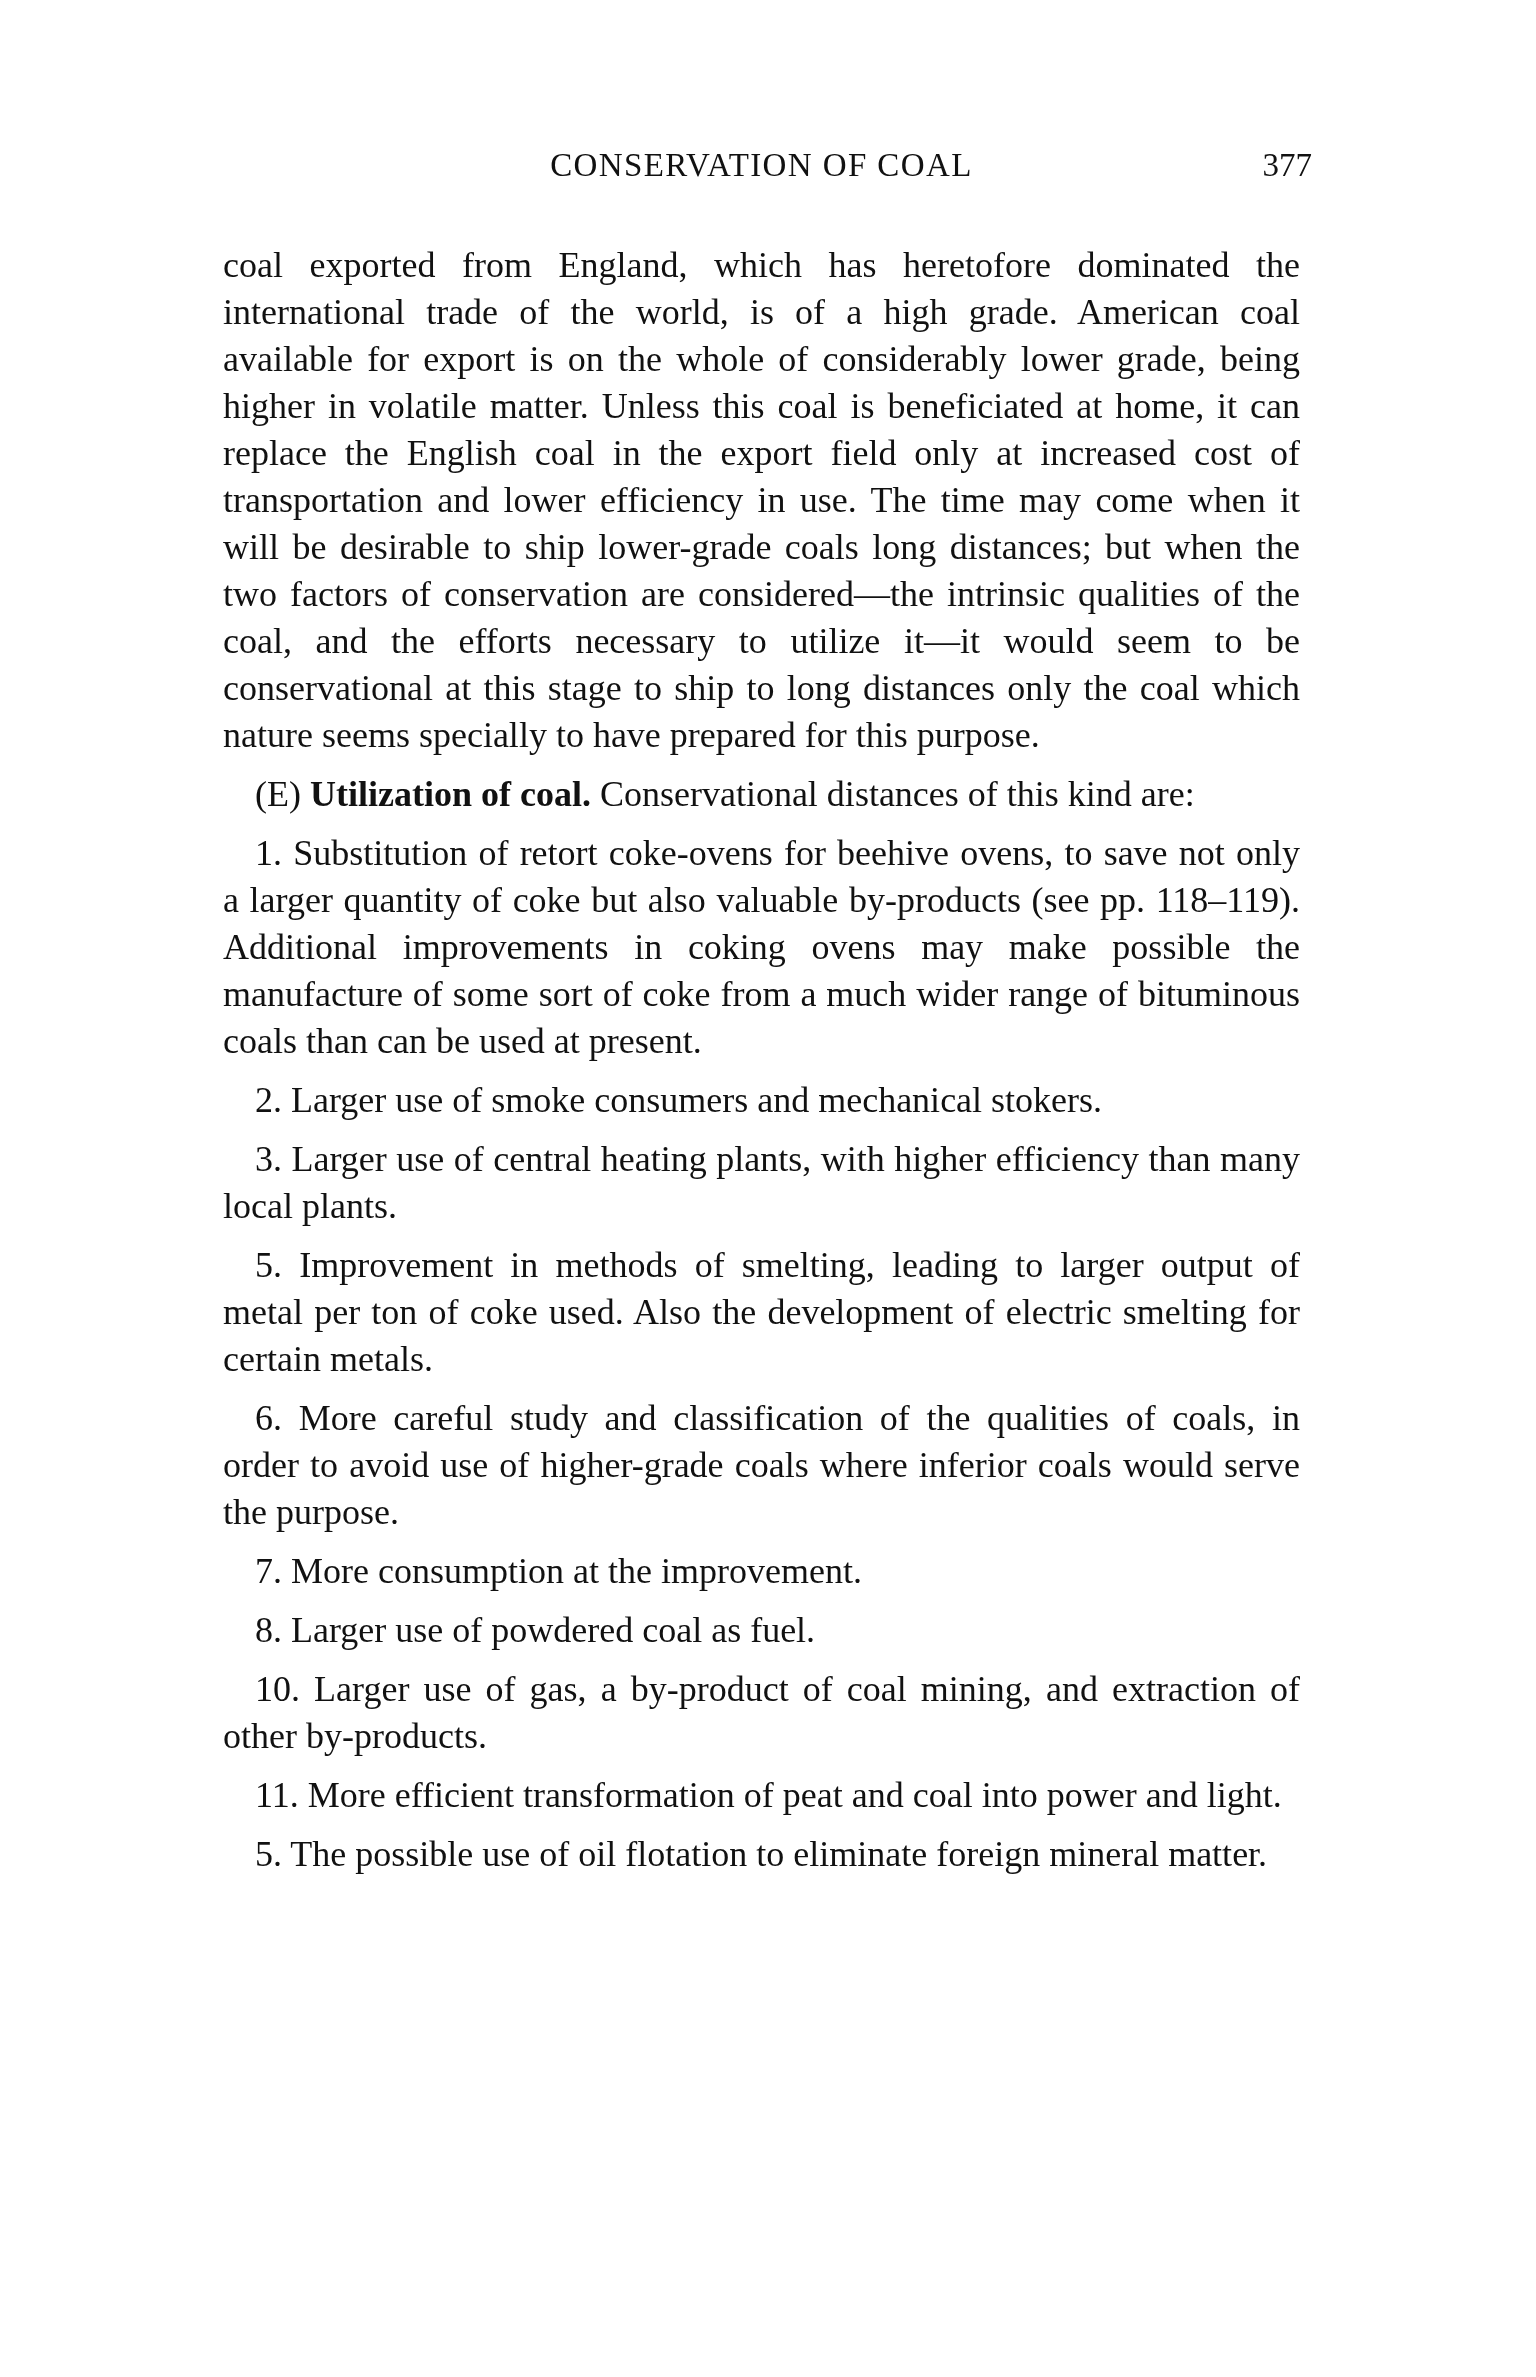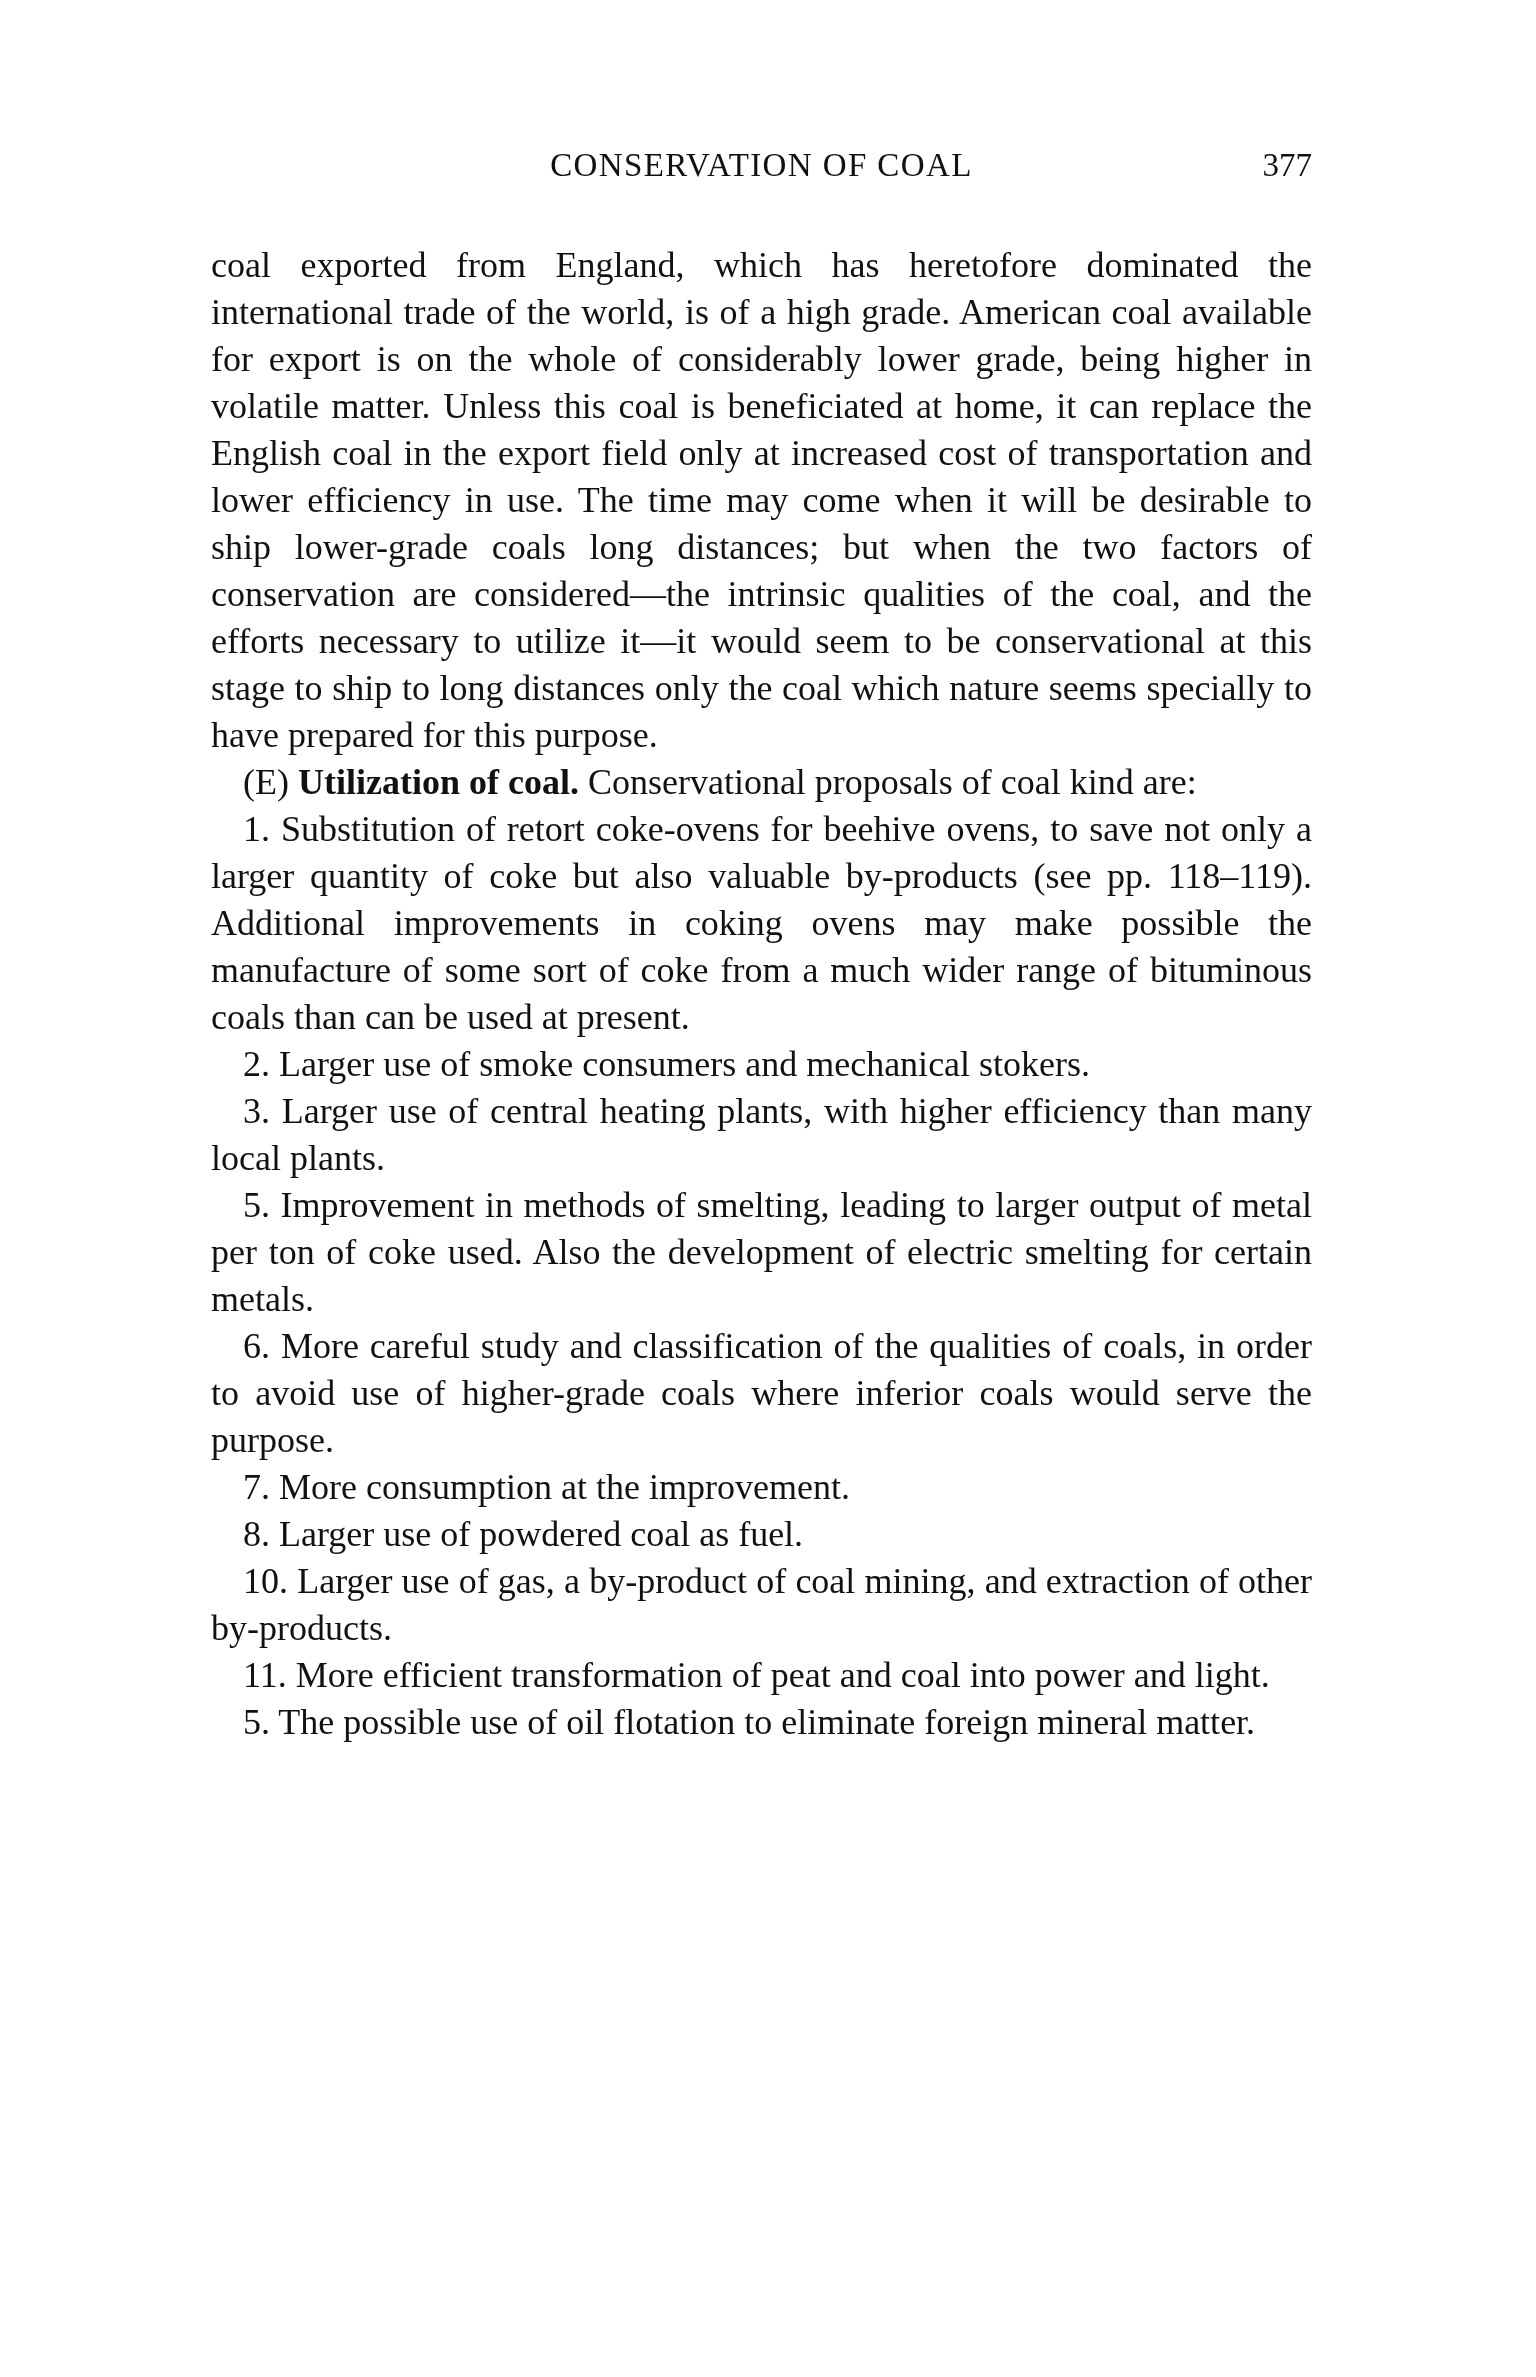--- a/index.html
+++ b/index.html
@@ -41,21 +41,21 @@
       letter-spacing: 0;
       margin-left: 20px;
     }
     .body-text {
       margin-top: 38px;
       font-size: 36px;
       line-height: 47px;
       text-align: justify;
     }
     .body-text p {
-      margin: 0;
+      margin: 12px;
     }
     .indent {
       text-indent: 32px;
     }
     .bold {
       font-weight: bold;
       font-family: Liberation Serif, serif;
     }
     .item {
       margin: 0;
@@ -70,21 +70,21 @@
     <span class="title">CONSERVATION OF COAL</span>
     <span class="folio">377</span>
   </div>
 
   <div class="body-text">
     <p>coal exported from England, which has heretofore dominated the international trade of the world, is of a high grade. American coal available for export is on the whole of considerably lower grade, being higher in volatile matter. Unless this coal is beneficiated at home, it can replace the English coal in the export field only at increased cost of transportation and lower efficiency in use. The time may come when it will be desirable to ship lower-grade coals long distances; but when the two factors of conservation are considered—the intrinsic qualities of the coal, and the efforts necessary to utilize it—it would seem to be conservational at this stage to ship to long distances only the coal which nature seems specially to have prepared for this purpose.</p>
 
     <p class="indent">
       <span>(E)</span>
       <span class="bold">Utilization of coal.</span>
-      <span>Conservational proposals of coal kind are:</span>
+      <span>Conservational distances of this kind are:</span>
     </p>
 
     <div>
       <p class="item"><span>1.</span> <span>Substitution of retort coke-ovens for beehive ovens, to save not only a larger quantity of coke but also valuable by-products (see pp. 118–119). Additional improvements in coking ovens may make possible the manufacture of some sort of coke from a much wider range of bituminous coals than can be used at present.</span></p>
       <p class="item"><span>2.</span> <span>Larger use of smoke consumers and mechanical stokers.</span></p>
       <p class="item"><span>3.</span> <span>Larger use of central heating plants, with higher efficiency than many local plants.</span></p>
       <p class="item"><span>5.</span> <span>Improvement in methods of smelting, leading to larger output of metal per ton of coke used. Also the development of electric smelting for certain metals.</span></p>
       <p class="item"><span>6.</span> <span>More careful study and classification of the qualities of coals, in order to avoid use of higher-grade coals where inferior coals would serve the purpose.</span></p>
       <p class="item"><span>7.</span> <span>More consumption at the improvement.</span></p>
       <p class="item"><span>8.</span> <span>Larger use of powdered coal as fuel.</span></p>

